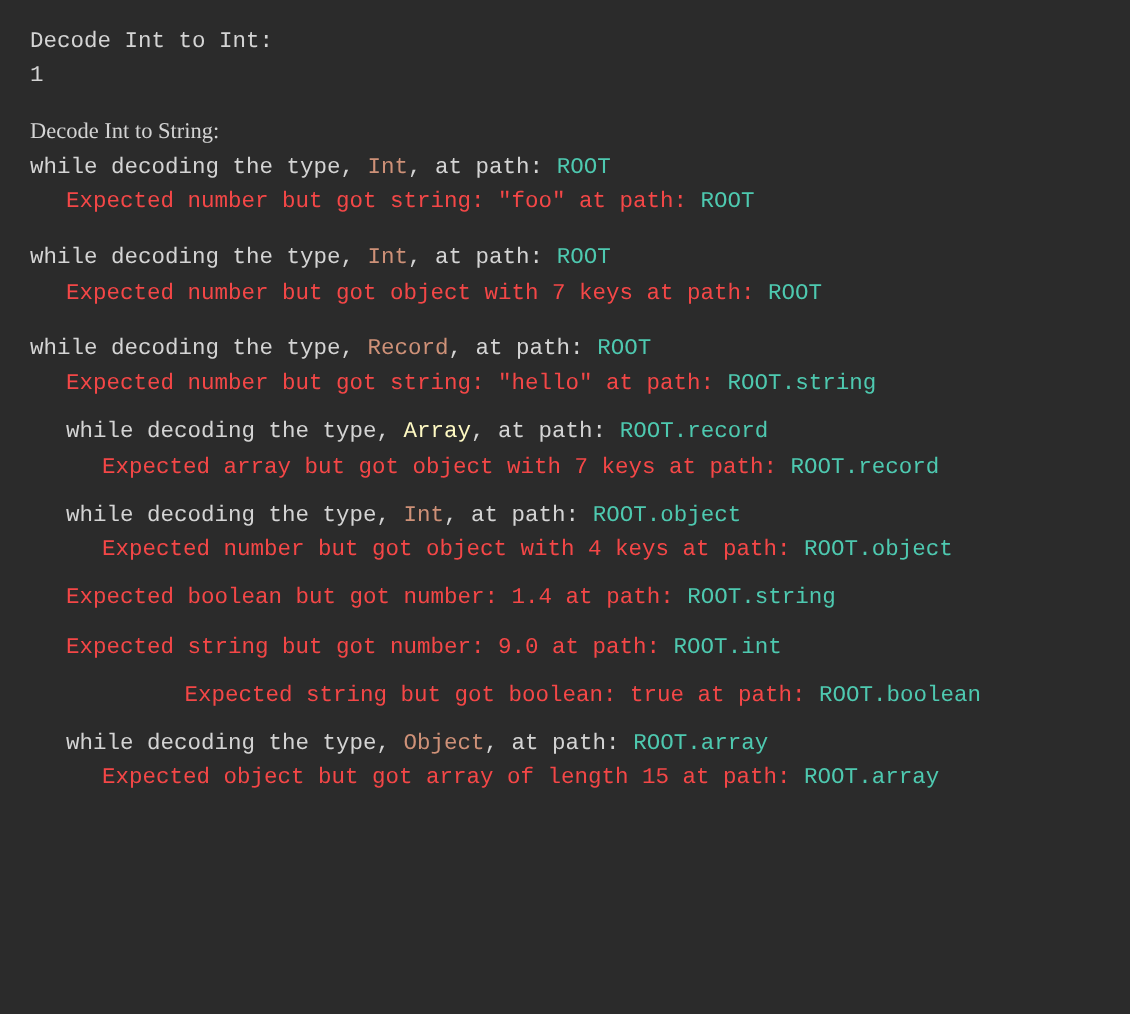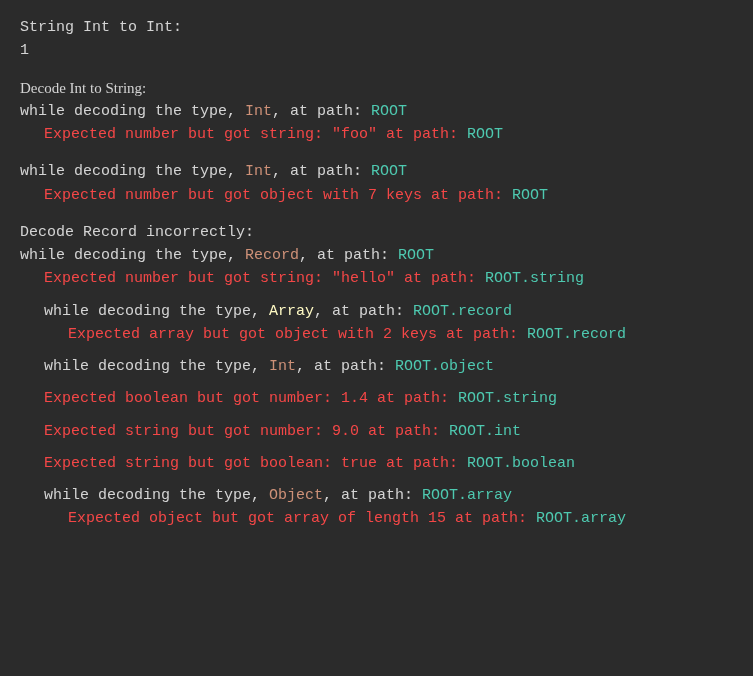--- a/index.html
+++ b/index.html
@@ -12,44 +12,44 @@
       color: #d4d4d4;
       width: 753px;
       min-height: 676px;
     }
   </style>
 </head>
 <body>
 
 <div id="output">
     <div style="margin-bottom: 14px;">
-      <div style="color: rgb(212, 212, 212); display: block;">String Int to Int:</div>
+      <div style="color: rgb(212, 212, 212); display: block;">Decode Int to Int:</div>
       <div style="display: block; padding-left: 0px;"><span style="color: rgb(212, 212, 212);">1</span></div>
     </div>
     <div style="margin-bottom: 14px;">
       <div style="color: rgb(212, 212, 212); display: block; font-family: Liberation Serif, serif;">Decode Int to String:</div>
       <div style="display: block; padding-left: 0px;"><span style="color: rgb(212, 212, 212);">while decoding the type, </span><span style="color: rgb(206, 145, 120);">Int</span><span style="color: rgb(212, 212, 212);">, at path: </span><span style="color: rgb(78, 201, 176);">ROOT</span></div>
       <div style="display: block; padding-left: 24px;"><span style="color: rgb(244, 71, 71);">Expected number but got string: </span><span style="color: rgb(244, 71, 71);">"foo"</span><span style="color: rgb(244, 71, 71);"> at path: </span><span style="color: rgb(78, 201, 176);">ROOT</span></div>
     </div>
     <div style="margin-bottom: 14px;">
       <div style="display: block; padding-left: 0px;"><span style="color: rgb(212, 212, 212);">while decoding the type, </span><span style="color: rgb(206, 145, 120);">Int</span><span style="color: rgb(212, 212, 212);">, at path: </span><span style="color: rgb(78, 201, 176);">ROOT</span></div>
       <div style="display: block; padding-left: 24px;"><span style="color: rgb(244, 71, 71);">Expected number but got object with 7 keys</span><span style="color: rgb(244, 71, 71);"> at path: </span><span style="color: rgb(78, 201, 176);">ROOT</span></div>
     </div>
     <div style="margin-bottom: 14px;">
-      <div style="color: rgb(212, 212, 212); display: block;">Decode Record incorrectly:</div>
       <div style="display: block; padding-left: 0px;"><span style="color: rgb(212, 212, 212);">while decoding the type, </span><span style="color: rgb(206, 145, 120);">Record</span><span style="color: rgb(212, 212, 212);">, at path: </span><span style="color: rgb(78, 201, 176);">ROOT</span></div>
       <div style="display: block; padding-left: 24px;"><span style="color: rgb(244, 71, 71);">Expected number but got string: </span><span style="color: rgb(244, 71, 71);">"hello"</span><span style="color: rgb(244, 71, 71);"> at path: </span><span style="color: rgb(78, 201, 176);">ROOT.string</span></div>
       <div style="display: block; padding-left: 0px; line-height: 0.6;">&nbsp;</div>
       <div style="display: block; padding-left: 24px;"><span style="color: rgb(212, 212, 212);">while decoding the type, </span><span style="color: #fef9c3;">Array</span><span style="color: rgb(212, 212, 212);">, at path: </span><span style="color: rgb(78, 201, 176);">ROOT.record</span></div>
-      <div style="display: block; padding-left: 48px;"><span style="color: rgb(244, 71, 71);">Expected array but got object with 2 keys</span><span style="color: rgb(244, 71, 71);"> at path: </span><span style="color: rgb(78, 201, 176);">ROOT.record</span></div>
+      <div style="display: block; padding-left: 48px;"><span style="color: rgb(244, 71, 71);">Expected array but got object with 7 keys</span><span style="color: rgb(244, 71, 71);"> at path: </span><span style="color: rgb(78, 201, 176);">ROOT.record</span></div>
       <div style="display: block; padding-left: 0px; line-height: 0.6;">&nbsp;</div>
       <div style="display: block; padding-left: 24px;"><span style="color: rgb(212, 212, 212);">while decoding the type, </span><span style="color: rgb(206, 145, 120);">Int</span><span style="color: rgb(212, 212, 212);">, at path: </span><span style="color: rgb(78, 201, 176);">ROOT.object</span></div>
+      <div style="display: block; padding-left: 48px;"><span style="color: rgb(244, 71, 71);">Expected number but got object with 4 keys</span><span style="color: rgb(244, 71, 71);"> at path: </span><span style="color: rgb(78, 201, 176);">ROOT.object</span></div>
       <div style="display: block; padding-left: 0px; line-height: 0.6;">&nbsp;</div>
       <div style="display: block; padding-left: 24px;"><span style="color: rgb(244, 71, 71);">Expected boolean but got number: </span><span style="color: rgb(244, 71, 71);">1.4</span><span style="color: rgb(244, 71, 71);"> at path: </span><span style="color: rgb(78, 201, 176);">ROOT.string</span></div>
       <div style="display: block; padding-left: 0px; line-height: 0.6;">&nbsp;</div>
       <div style="display: block; padding-left: 24px;"><span style="color: rgb(244, 71, 71); margin-top: 19px;">Expected string but got number: </span><span style="color: rgb(244, 71, 71);">9.0</span><span style="color: rgb(244, 71, 71);"> at path: </span><span style="color: rgb(78, 201, 176);">ROOT.int</span></div>
       <div style="display: block; padding-left: 0px; line-height: 0.6;">&nbsp;</div>
-      <div style="display: block; padding-left: 24px;"><span style="color: rgb(244, 71, 71);">Expected string but got boolean: </span><span style="color: rgb(244, 71, 71);">true</span><span style="color: rgb(244, 71, 71);"> at path: </span><span style="color: rgb(78, 201, 176);">ROOT.boolean</span></div>
+      <div style="display: block; padding-left: 24px; text-align: center;"><span style="color: rgb(244, 71, 71);">Expected string but got boolean: </span><span style="color: rgb(244, 71, 71);">true</span><span style="color: rgb(244, 71, 71);"> at path: </span><span style="color: rgb(78, 201, 176);">ROOT.boolean</span></div>
       <div style="display: block; padding-left: 0px; line-height: 0.6;">&nbsp;</div>
       <div style="display: block; padding-left: 24px;"><span style="color: rgb(212, 212, 212);">while decoding the type, </span><span style="color: rgb(206, 145, 120);">Object</span><span style="color: rgb(212, 212, 212);">, at path: </span><span style="color: rgb(78, 201, 176);">ROOT.array</span></div>
       <div style="display: block; padding-left: 48px;"><span style="color: rgb(244, 71, 71);">Expected object but got array of length 15</span><span style="color: rgb(244, 71, 71);"> at path: </span><span style="color: rgb(78, 201, 176);">ROOT.array</span></div>
     </div>
   </div>
 
 </body></html>

